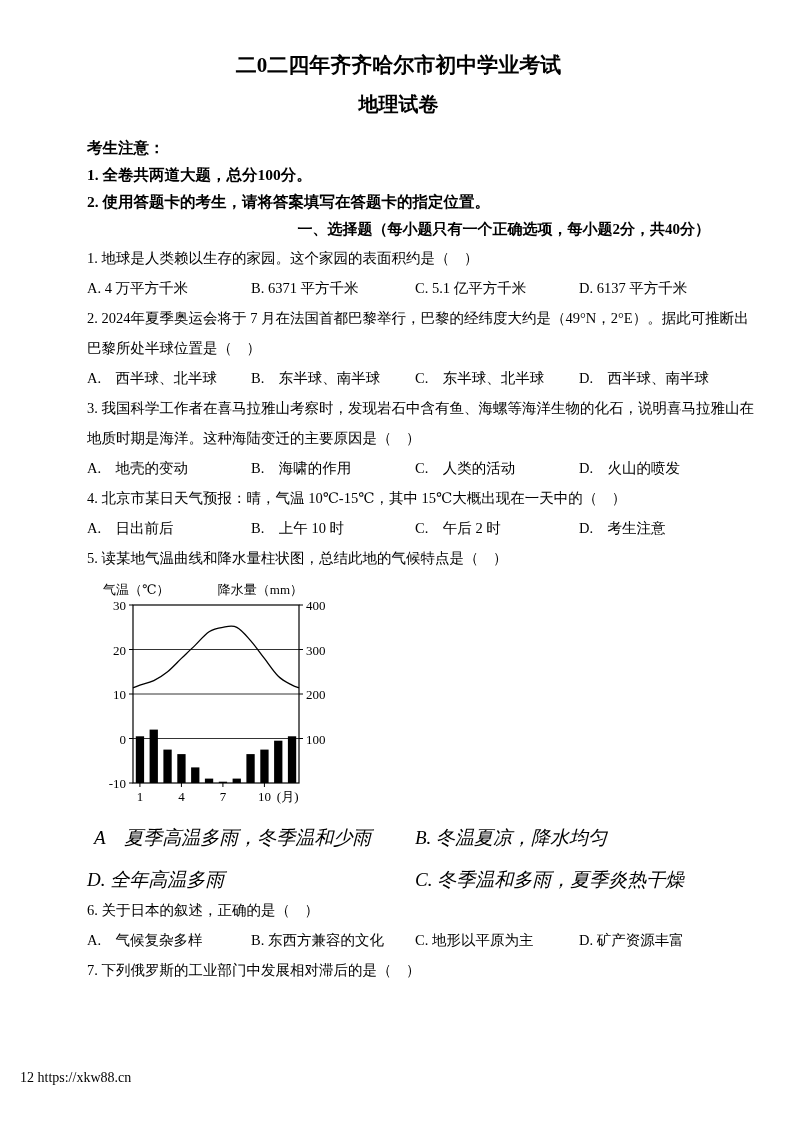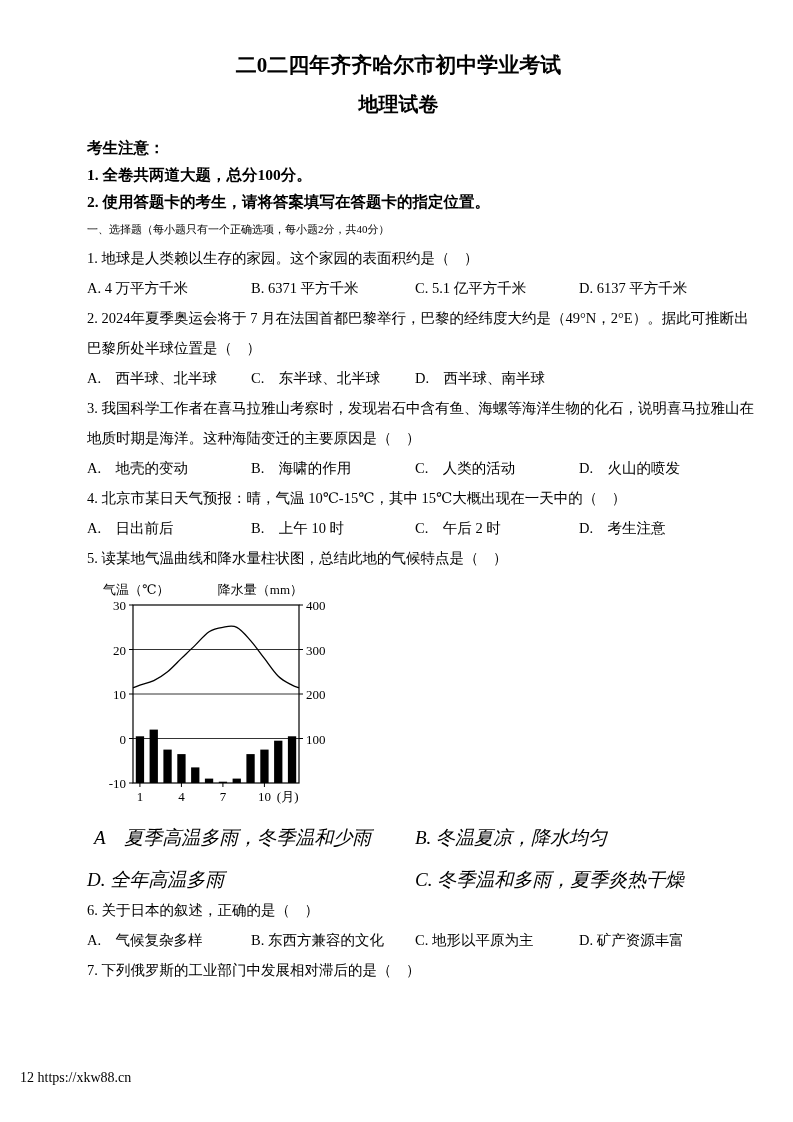--- a/index.html
+++ b/index.html
@@ -13,21 +13,21 @@
     position: relative;
     width: 793px; height: 1122px;
     padding: 50px 103px 0 67px;
     overflow: hidden;
     margin-left: 20px;
   }
   .title { font-size: 21px; font-weight: 700; text-align: center; line-height: 30px; }
   .subtitle { font-size: 20px; font-weight: 700; text-align: center; line-height: 28px; margin-top: 10px; }
   .notice-h { font-size: 15.5px; font-weight: 700; line-height: 27px; margin-top: 16px; }
   .notice { font-size: 15.5px; font-weight: 700; line-height: 27px; }
-  .section { font-size: 11px; font-weight: 400; line-height: 28px; }
+  .section { font-size: 15px; font-weight: 700; line-height: 28px; text-align: right; }
   .stem { font-size: 14.5px; line-height: 30px; white-space: nowrap; }
   .opts4 {
     display: grid; grid-template-columns: 164px 164px 164px 1fr;
     font-size: 14.5px; line-height: 30px; white-space: nowrap;
   }
   .opts2 {
     display: grid; grid-template-columns: 328px 1fr;
     font-size: 19px; line-height: 30px; white-space: nowrap; font-style: italic;
   }
   .opts2.row1 { margin-top: 14px; }
@@ -60,20 +60,21 @@
     <span>A. 4 万平方千米</span>
     <span>B. 6371 平方千米</span>
     <span>C. 5.1 亿平方千米</span>
     <span>D. 6137 平方千米</span>
   </div>
 
   <div class="stem">2. 2024年夏季奥运会将于 7 月在法国首都巴黎举行，巴黎的经纬度大约是（49°N，2°E）。据此可推断出</div>
   <div class="stem">巴黎所处半球位置是（　）</div>
   <div class="opts4">
     <span>A.　西半球、北半球</span>
+    <span>B.　东半球、南半球</span>
     <span>C.　东半球、北半球</span>
     <span>D.　西半球、南半球</span>
   </div>
 
   <div class="stem">3. 我国科学工作者在喜马拉雅山考察时，发现岩石中含有鱼、海螺等海洋生物的化石，说明喜马拉雅山在</div>
   <div class="stem">地质时期是海洋。这种海陆变迁的主要原因是（　）</div>
   <div class="opts4">
     <span>A.　地壳的变动</span>
     <span>B.　海啸的作用</span>
     <span>C.　人类的活动</span>

